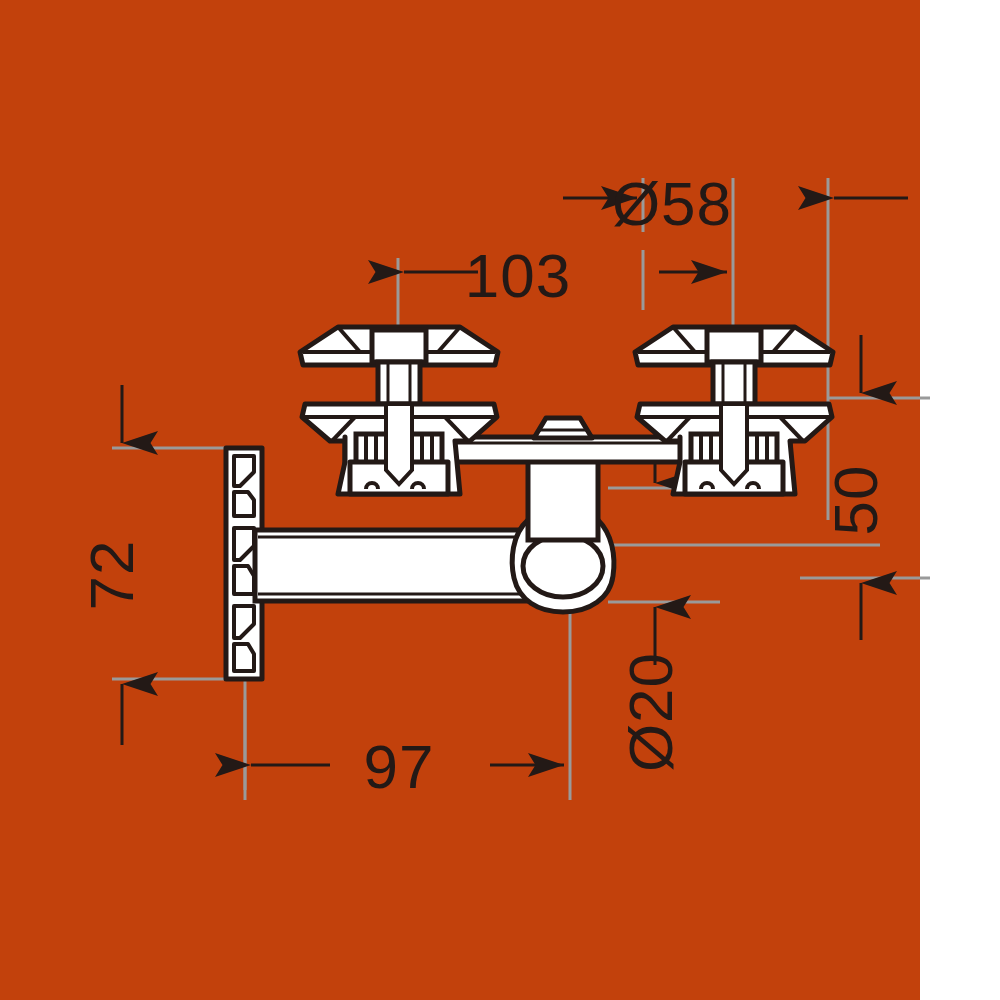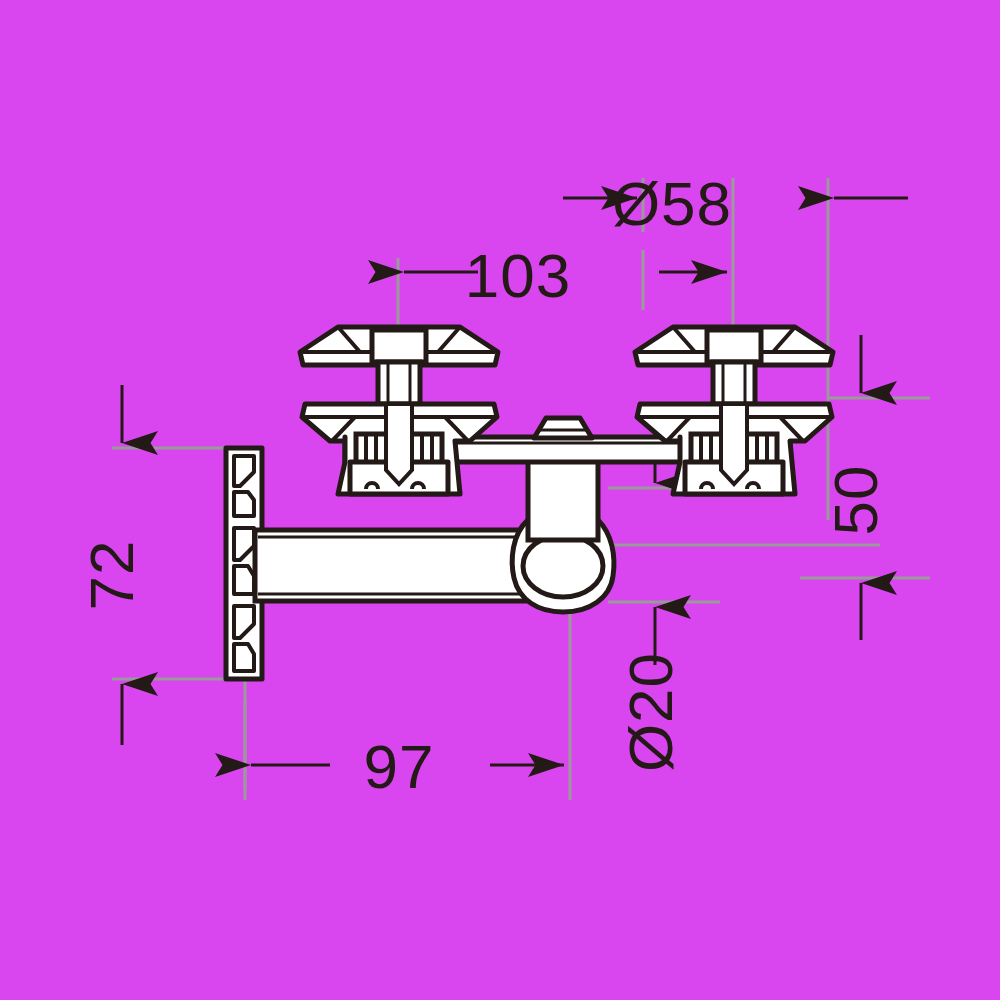--- a/index.html
+++ b/index.html
@@ -8,23 +8,23 @@
     background: #ffffff;
   }
   body {
     width: 1000px;
     height: 1000px;
     font-family: "Liberation Sans", sans-serif;
     overflow: hidden;
   }
   #drawing-root {
     position: relative;
-    width: 1000px;
+    width: 920px;
     height: 1000px;
-    background: #d946ef;
+    background: #c2410c;
   }
   #tech-svg {
     display: block;
     width: 1000px;
     height: 1000px;
   }
   .dim-text {
     font-family: "Liberation Sans", sans-serif;
     font-size: 62px;
     fill: #231916;

